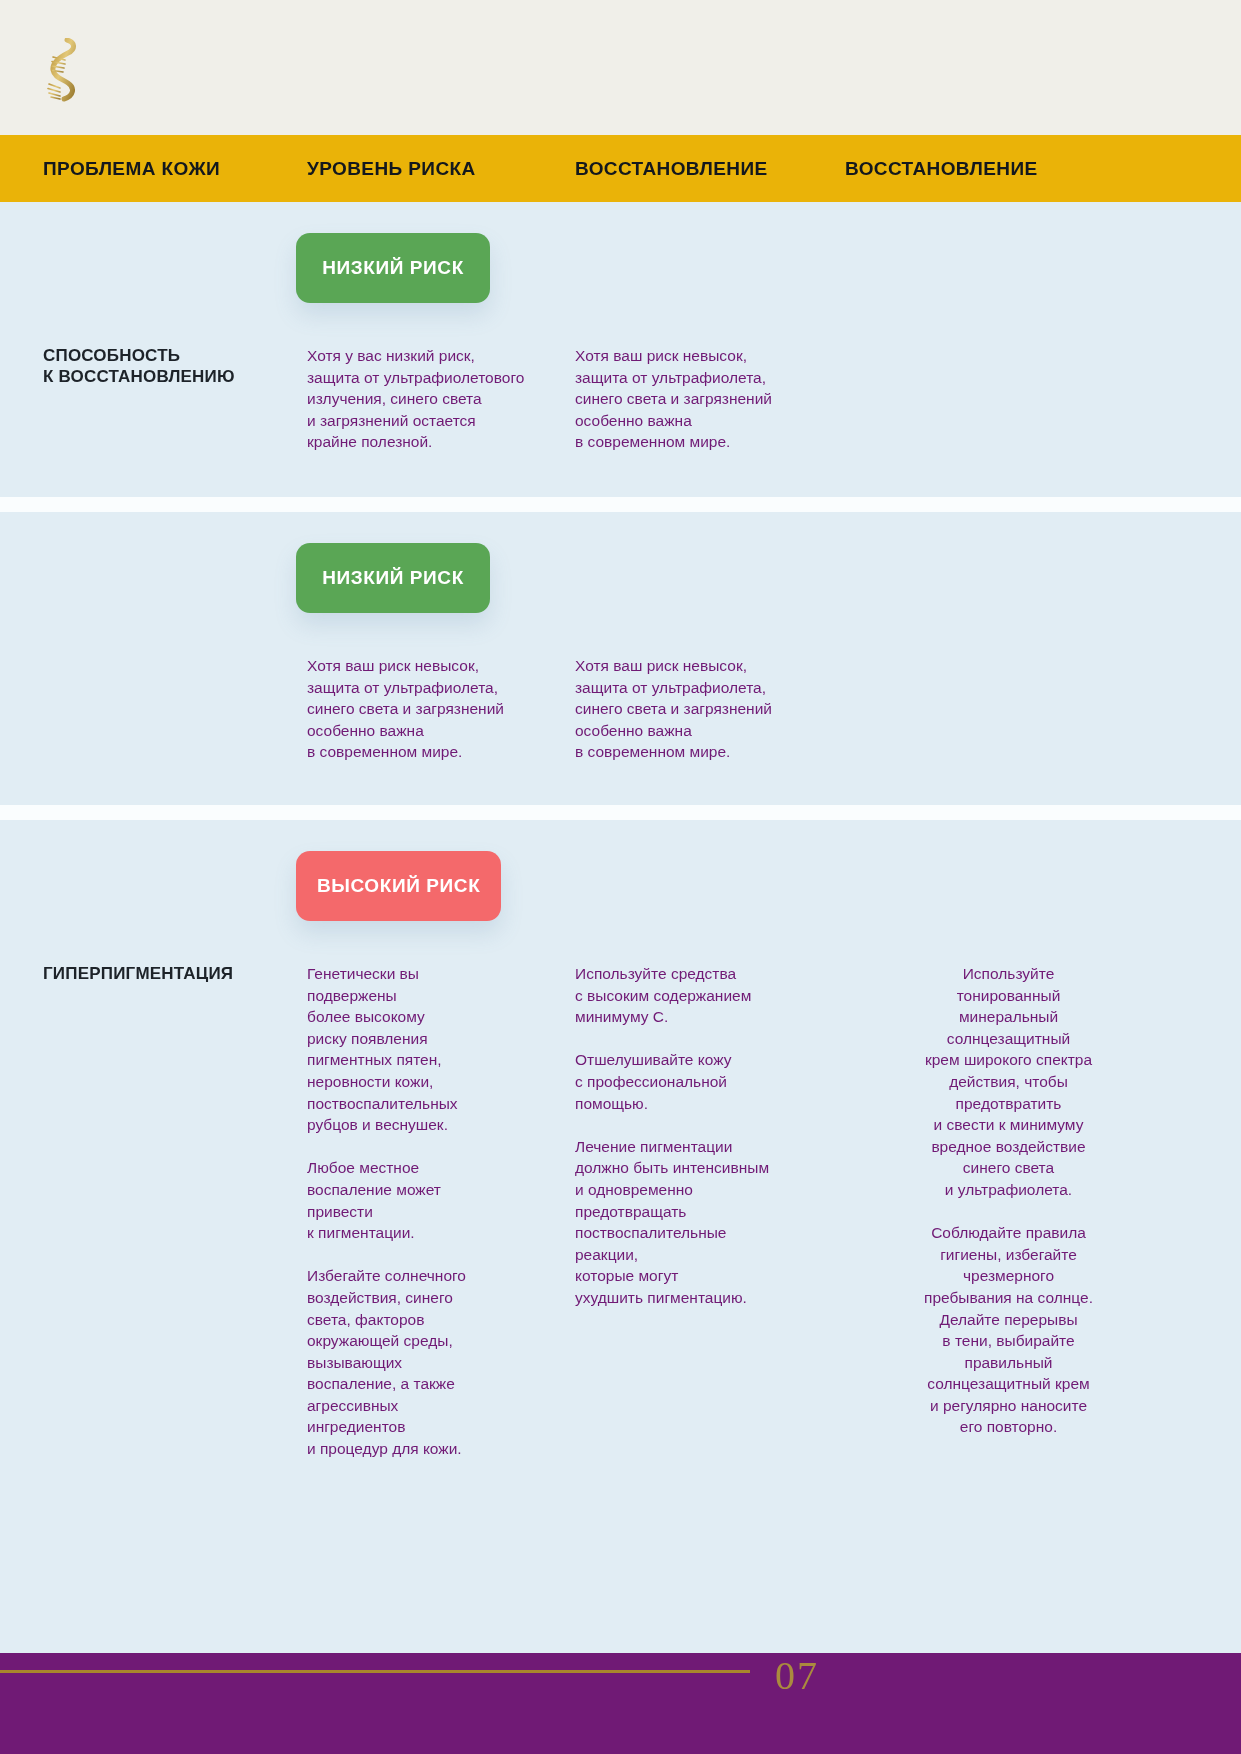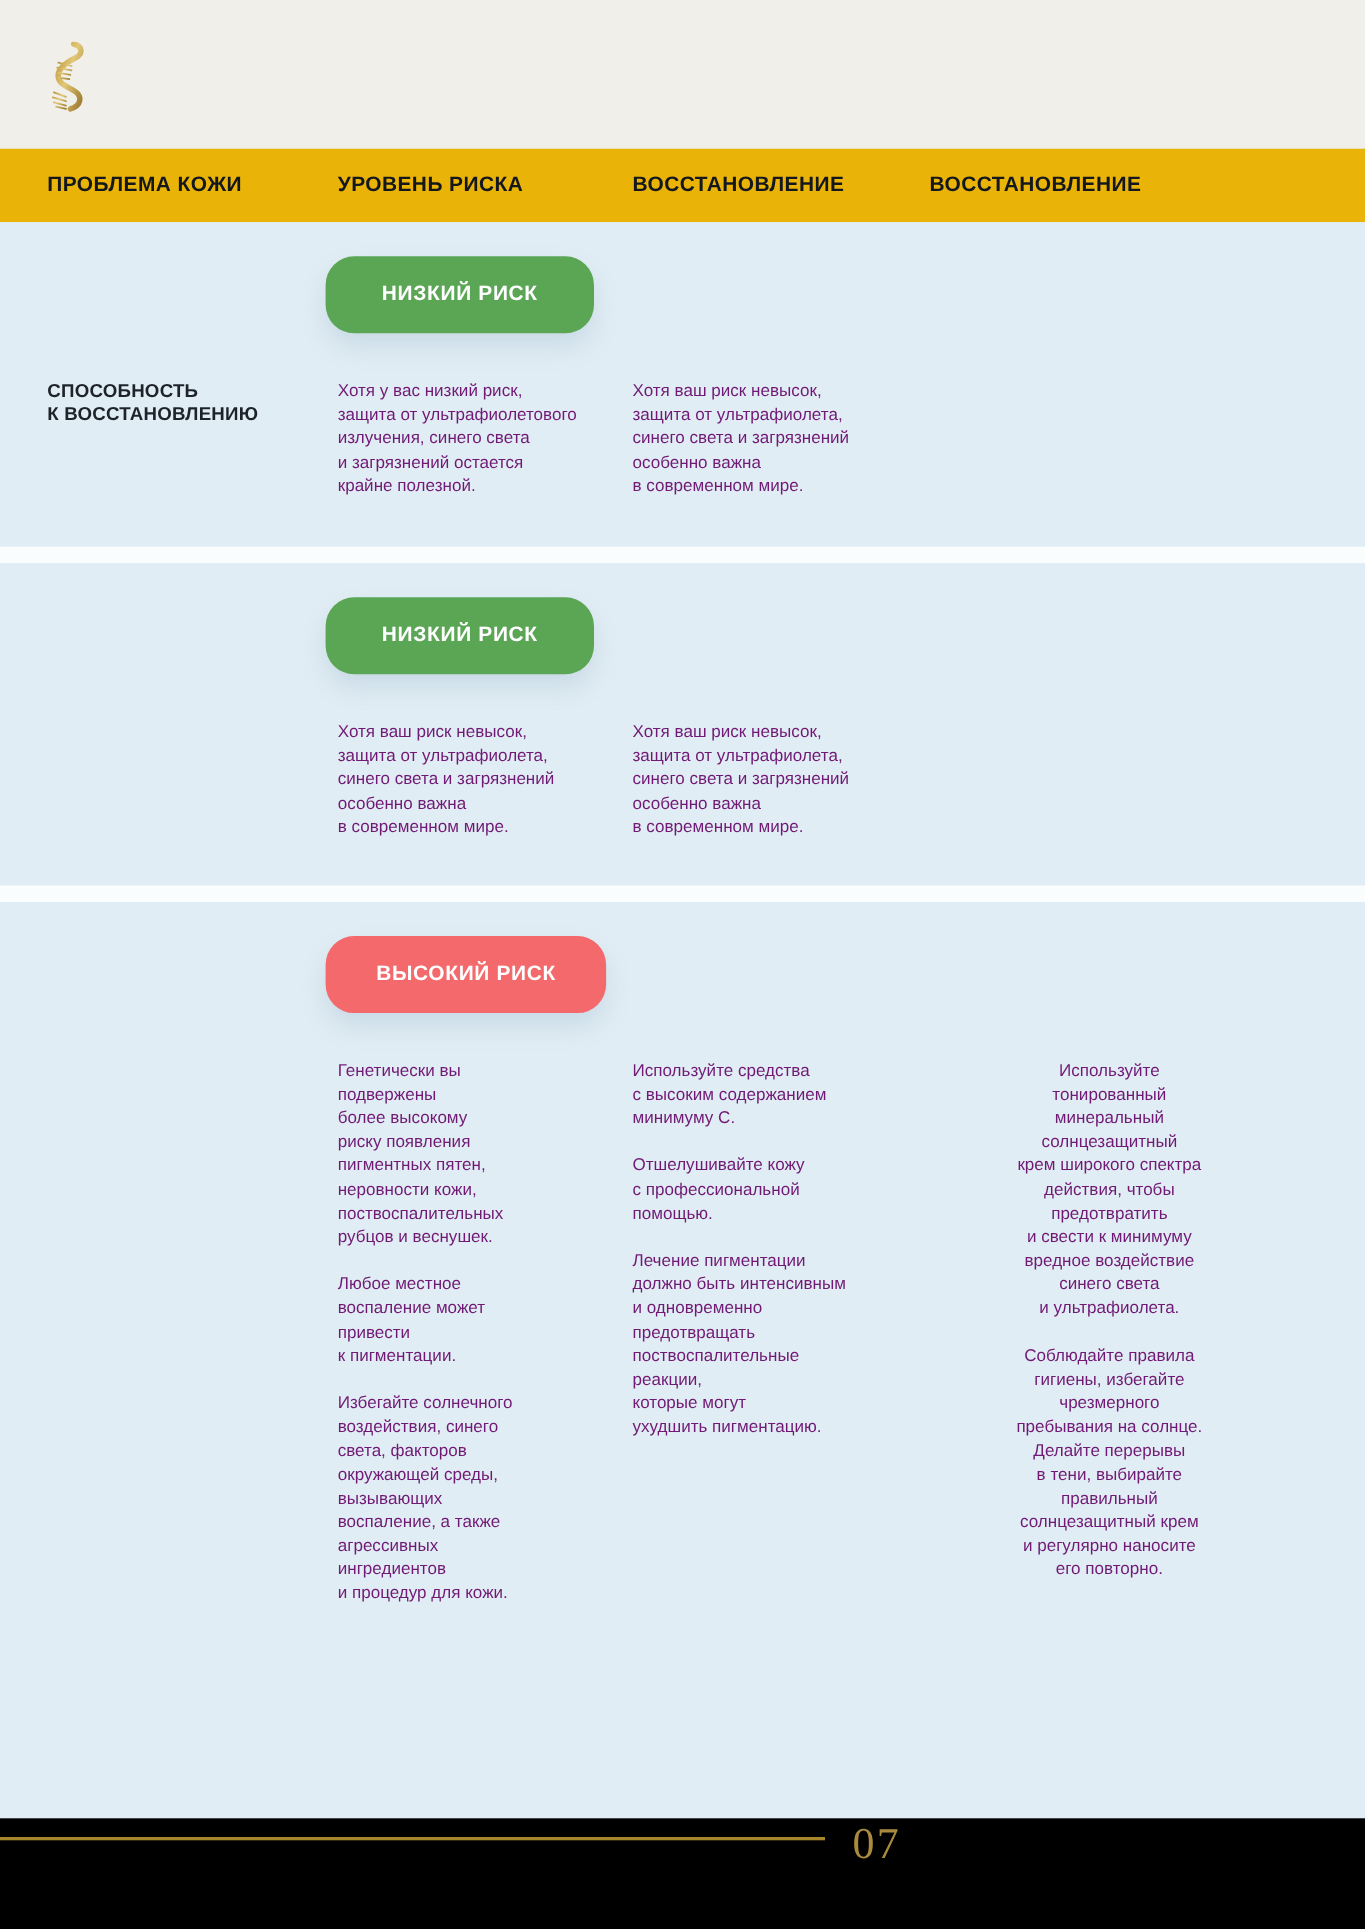--- a/index.html
+++ b/index.html
@@ -32,22 +32,22 @@
     grid-template-rows:auto auto;
     padding:0 43px;box-sizing:border-box;
     align-content:start;
   }
   .s1{height:295px;}
   .s2{height:293px;}
   .s3{height:833px;}
   .badge-cell{grid-column:2 / span 3;grid-row:1;margin:31px 0 42px -11px;}
   .badge{
     display:inline-block;height:70px;line-height:70px;
-    padding:0 46px;min-width:152px;text-align:center;
-    border-radius:26px;color:#ffffff;
+    padding:0 21px;min-width:152px;text-align:center;
+    border-radius:14px;color:#ffffff;
     font-size:19px;font-weight:700;letter-spacing:0.6px;
     box-shadow:0 12px 22px rgba(100,140,170,0.18);
     box-sizing:content-box;white-space:nowrap;
   }
   .badge[data-level="low"]{background:#5aa655;}
   .badge[data-level="high"]{background:#f4696b;}
   .problem-cell{
     grid-column:1;grid-row:2;margin:0;padding-right:18px;
     font-size:17px;line-height:21px;font-weight:700;color:#1d2329;
     white-space:pre-line;letter-spacing:0.2px;
@@ -58,21 +58,21 @@
     white-space:pre-line;
   }
   .c2{grid-column:2;}
   .c3{grid-column:3;}
   .c4{grid-column:4;text-align:center;}
   .text-cell .para{margin:0 0 21.6px 0;}
   .text-cell .para:last-child{margin-bottom:0;}
   
   .gap{height:15px;background:#fafdfe;}
   
-  .footer-band{height:101px;background:#000000;position:relative;}
+  .footer-band{height:101px;background:#701a75;position:relative;}
   .gold-line{position:absolute;left:0;top:17px;width:750px;height:3px;background:#a8862c;}
   .page-number{
     position:absolute;left:775px;top:3px;
     font-family:"Liberation Serif","DejaVu Serif",serif;
     font-size:40px;line-height:40px;color:#aa8b3e;letter-spacing:2px;
   }
 </style>
 </head>
 <body>
 
@@ -137,20 +137,21 @@
 в современном мире.</p></div>
     <div class="text-cell c4"></div>
   </section>
 
   <div class="gap"></div>
 
   <section class="risk-section s3">
     <div class="badge-cell">
       <span class="badge" data-level="high">ВЫСОКИЙ РИСК</span>
     </div>
+    <h3 class="problem-cell">ГИПЕРПИГМЕНТАЦИЯ</h3>
     <div class="text-cell c2"><p class="para">Генетически вы
 подвержены
 более высокому
 риску появления
 пигментных пятен,
 неровности кожи,
 поствоспалительных
 рубцов и веснушек.</p><p class="para">Любое местное
 воспаление может
 привести

